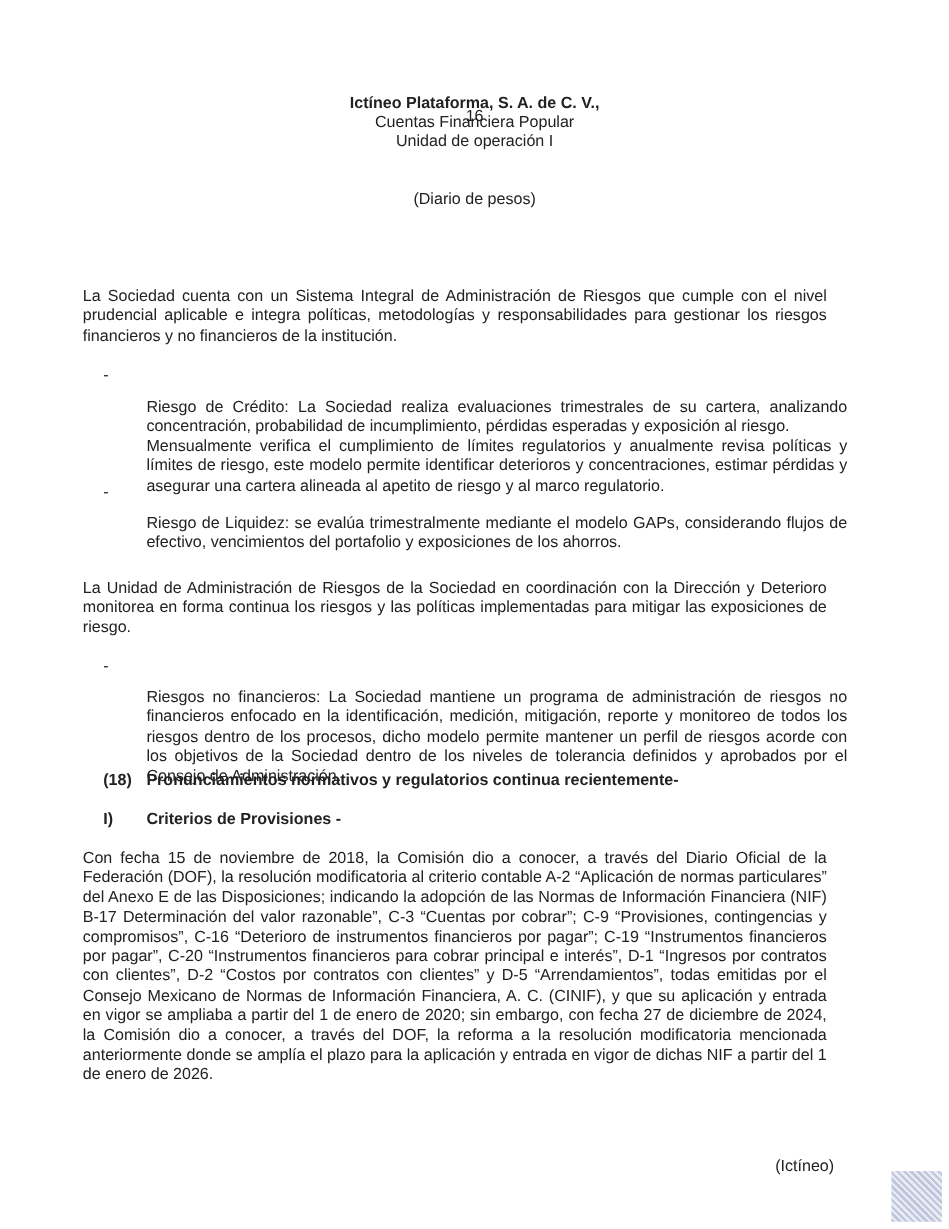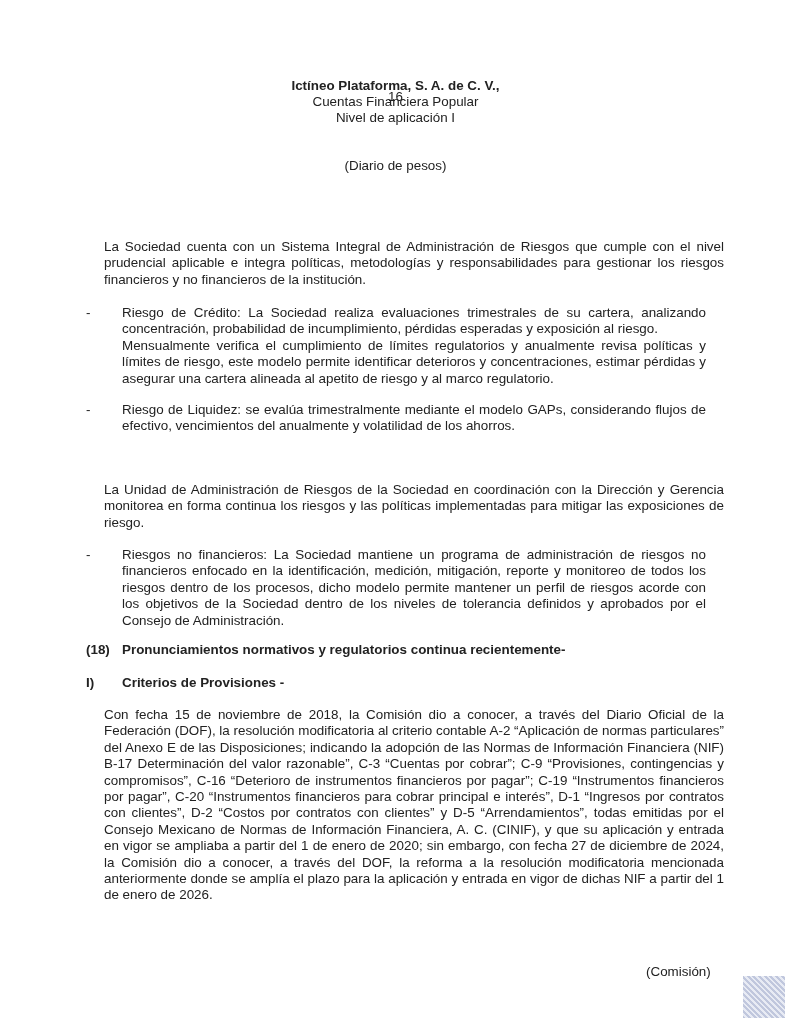--- a/index.html
+++ b/index.html
@@ -5,81 +5,81 @@
   html, body { margin: 0; padding: 0; background: #ffffff; }
   body {
     width: 791px; height: 1024px; position: relative; overflow: hidden;
     font-family: "Liberation Sans", sans-serif; color: #222222;
     font-size: 13.4px;
   }
   .page-number { position: absolute; top: 45px; left: 0; width: 791px; text-align: center; font-size: 13.4px; margin-top: 44px; }
   .header { position: absolute; top: 78px; left: 0; width: 791px; text-align: center; line-height: 16px; }
   .header .company { font-weight: bold; }
   .header .gap { height: 16px; }
-  .body-text { position: absolute; left: 104px; width: 620px; line-height: 16.4px; }
+  .body-text { position: absolute; left: 69px; width: 620px; line-height: 16.4px; }
   .justify { text-align: justify; text-align-last: left; }
   .p { margin: 0; }
   .bullet-row { position: absolute; left: 86px; width: 620px; display: flex; line-height: 16.4px; }
   .bullet-row .dash { width: 36px; flex: none; }
-  .bullet-row .content { width: 584px; }
+  .bullet-row .content { width: 584px; margin-top: 26px; }
   .heading-row { position: absolute; left: 86px; display: flex; font-weight: bold; justify-content: space-between; }
   .heading-row .num { width: 36px; flex: none; }
   .footer { position: absolute; top: 964px; left: 646px; font-size: 13.4px; }
   .qr { position: absolute; left: 743px; top: 976px; width: 42px; height: 42px;
         background:
           repeating-linear-gradient(45deg, #b6bed8 0 2px, #e4e8f3 2px 4px),
           #cfd5e8;
         opacity: 0.85; }
 </style>
 </head>
 <body>
 
 <div class="page-number">16</div>
 
 <div class="header">
   <div class="company">Ictíneo Plataforma, S. A. de C. V.,</div>
   <div>Cuentas Financiera Popular</div>
-  <div>Nivel de aplicación I</div>
+  <div>Unidad de operación I</div>
   <div class="gap"></div>
   <div class="gap"></div>
   <div>(Diario de pesos)</div>
 </div>
 
 <div class="body-text justify" style="top:239px;">La Sociedad cuenta con un Sistema Integral de Administración de Riesgos que cumple con el nivel prudencial aplicable e integra políticas, metodologías y responsabilidades para gestionar los riesgos financieros y no financieros de la institución.</div>
 
 <div class="bullet-row" style="top:305px;">
   <span class="dash">-</span>
   <div class="content">
     <p class="p justify">Riesgo de Crédito: La Sociedad realiza evaluaciones trimestrales de su cartera, analizando concentración, probabilidad de incumplimiento, pérdidas esperadas y exposición al riesgo.</p>
     <p class="p justify">Mensualmente verifica el cumplimiento de límites regulatorios y anualmente revisa políticas y límites de riesgo, este modelo permite identificar deterioros y concentraciones, estimar pérdidas y asegurar una cartera alineada al apetito de riesgo y al marco regulatorio.</p>
   </div>
 </div>
 
 <div class="bullet-row" style="top:402px;">
   <span class="dash">-</span>
   <div class="content">
-    <p class="p justify">Riesgo de Liquidez: se evalúa trimestralmente mediante el modelo GAPs, considerando flujos de efectivo, vencimientos del anualmente y volatilidad de los ahorros.</p>
+    <p class="p justify">Riesgo de Liquidez: se evalúa trimestralmente mediante el modelo GAPs, considerando flujos de efectivo, vencimientos del portafolio y exposiciones de los ahorros.</p>
   </div>
 </div>
 
-<div class="body-text justify" style="top:482px;">La Unidad de Administración de Riesgos de la Sociedad en coordinación con la Dirección y Gerencia monitorea en forma continua los riesgos y las políticas implementadas para mitigar las exposiciones de riesgo.</div>
+<div class="body-text justify" style="top:482px;">La Unidad de Administración de Riesgos de la Sociedad en coordinación con la Dirección y Deterioro monitorea en forma continua los riesgos y las políticas implementadas para mitigar las exposiciones de riesgo.</div>
 
 <div class="bullet-row" style="top:547px;">
   <span class="dash">-</span>
   <div class="content">
     <p class="p justify">Riesgos no financieros: La Sociedad mantiene un programa de administración de riesgos no financieros enfocado en la identificación, medición, mitigación, reporte y monitoreo de todos los riesgos dentro de los procesos, dicho modelo permite mantener un perfil de riesgos acorde con los objetivos de la Sociedad dentro de los niveles de tolerancia definidos y aprobados por el Consejo de Administración.</p>
   </div>
 </div>
 
 <div class="heading-row" style="top:642px;">
   <span class="num">(18)</span>
   <span>Pronunciamientos normativos y regulatorios continua recientemente-</span>
 </div>
 
 <div class="heading-row" style="top:675px;">
   <span class="num">I)</span>
   <span>Criterios de Provisiones -</span>
 </div>
 
 <div class="body-text justify" style="top:707px;">Con fecha 15 de noviembre de 2018, la Comisión dio a conocer, a través del Diario Oficial de la Federación (DOF), la resolución modificatoria al criterio contable A-2 “Aplicación de normas particulares” del Anexo E de las Disposiciones; indicando la adopción de las Normas de Información Financiera (NIF) B-17 Determinación del valor razonable”, C-3 “Cuentas por cobrar”; C-9 “Provisiones, contingencias y compromisos”, C-16 “Deterioro de instrumentos financieros por pagar”; C-19 “Instrumentos financieros por pagar”, C-20 “Instrumentos financieros para cobrar principal e interés”, D-1 “Ingresos por contratos con clientes”, D-2 “Costos por contratos con clientes” y D-5 “Arrendamientos”, todas emitidas por el Consejo Mexicano de Normas de Información Financiera, A. C. (CINIF), y que su aplicación y entrada en vigor se ampliaba a partir del 1 de enero de 2020; sin embargo, con fecha 27 de diciembre de 2024, la Comisión dio a conocer, a través del DOF, la reforma a la resolución modificatoria mencionada anteriormente donde se amplía el plazo para la aplicación y entrada en vigor de dichas NIF a partir del 1 de enero de 2026.</div>
 
-<div class="footer">(Comisión)</div>
+<div class="footer">(Ictíneo)</div>
 <div class="qr"></div>
 
 </body></html>

